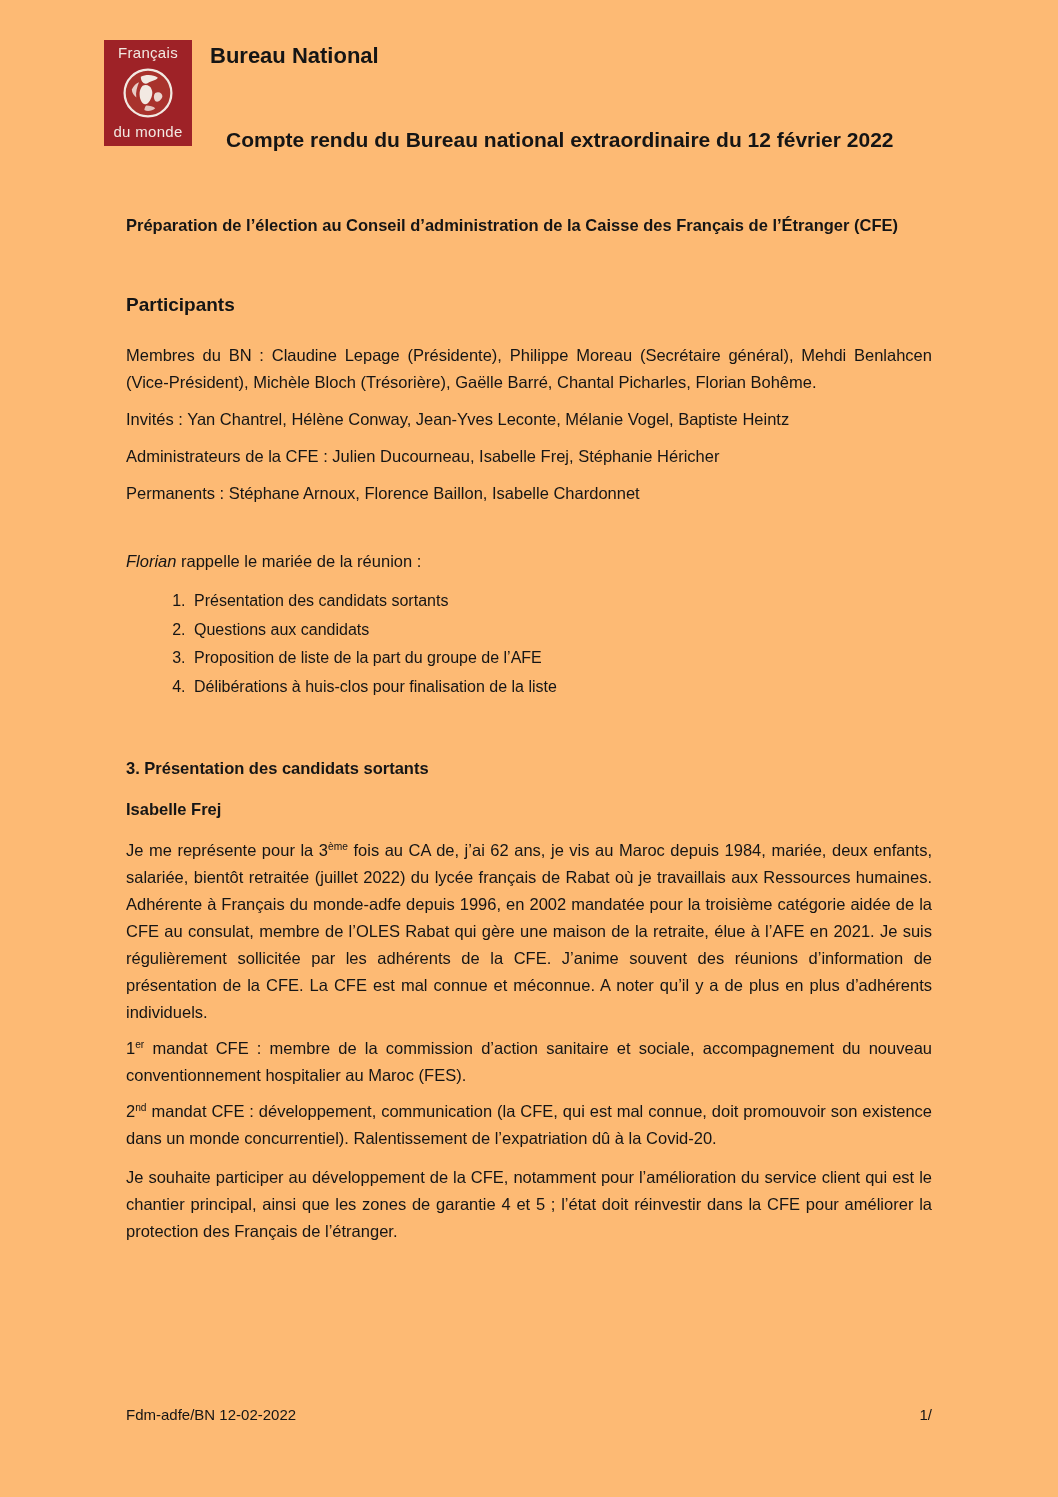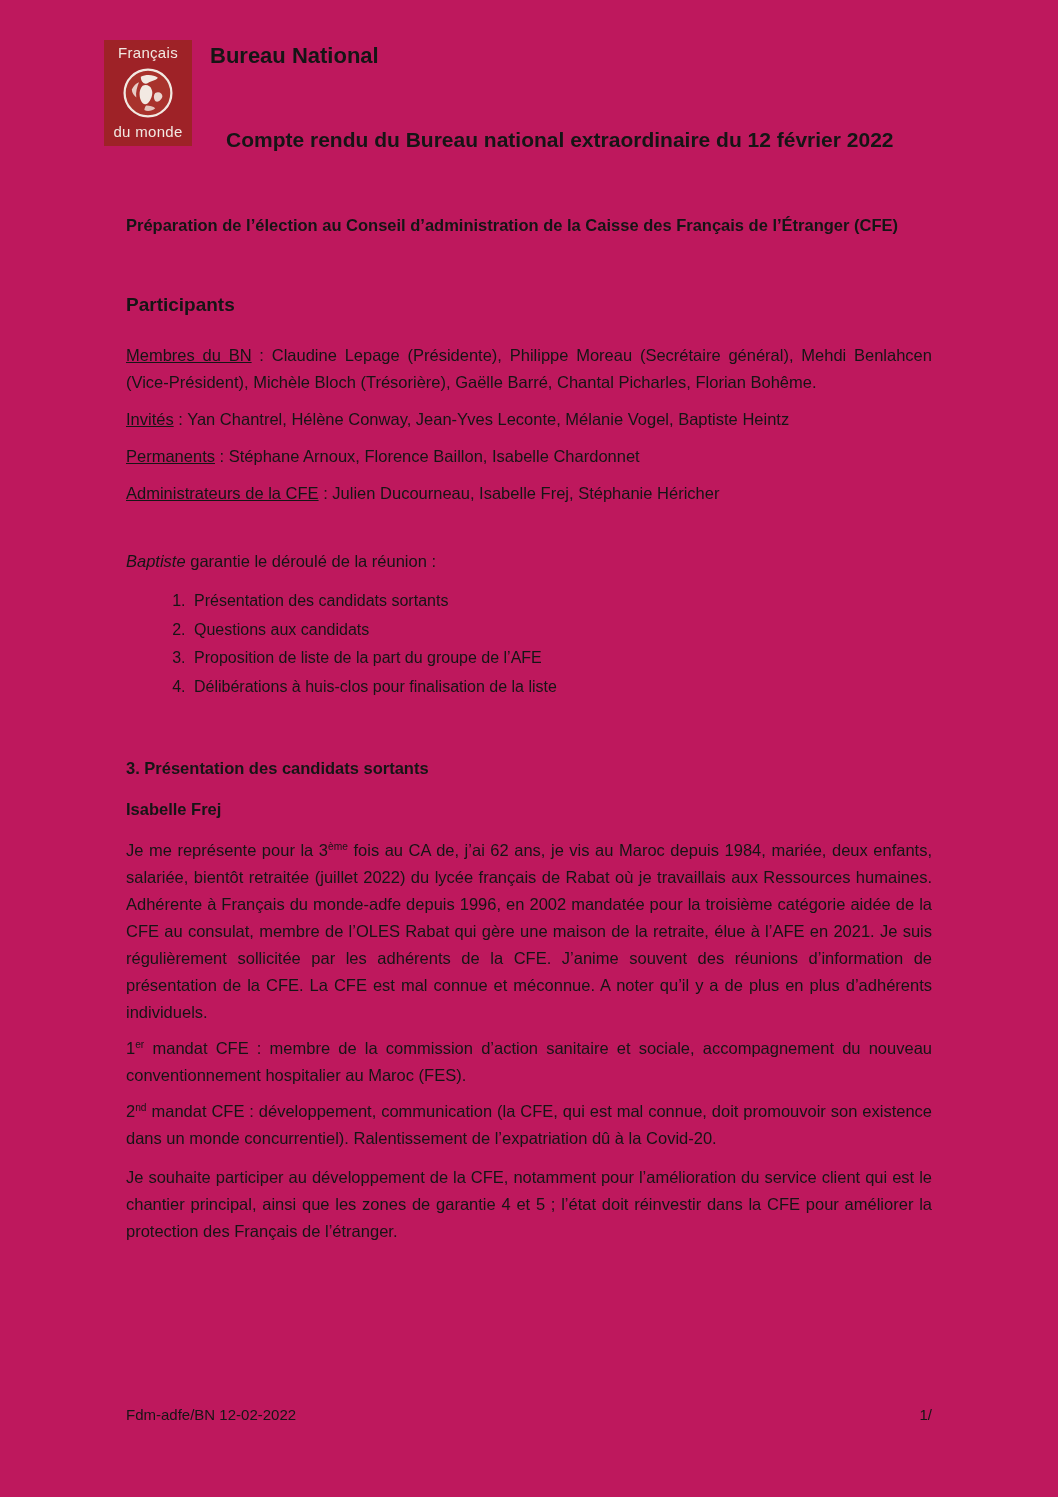--- a/index.html
+++ b/index.html
@@ -4,21 +4,21 @@
 <style>
   html, body {
     margin: 0;
     padding: 0;
     background: #ffffff;
   }
   .page {
     position: relative;
     width: 1058px;
     height: 1497px;
-    background: #be185d;
+    background: #fdba74;
     font-family: "Liberation Sans", sans-serif;
     color: #151515;
     overflow: hidden;
   }
 
   
   .logo {
     position: absolute;
     left: 104px;
     top: 40px;
@@ -84,21 +84,21 @@
     margin-top: 52px !important;
     font-size: 19px !important;
     font-weight: bold;
     line-height: 27px;
   }
   .group { text-align: justify; }
   .group-membres   { margin-top: 24px !important; }
   .group-invites   { margin-top: 10px !important; }
   .group-admins    { margin-top: 10px !important; }
   .group-permanents{ margin-top: 10px !important; }
-  .group-label { text-decoration: underline; }
+  .group-label { }
 
   .agenda-intro { margin-top: 41px !important; }
   .italic { font-style: italic; }
 
   .agenda-list {
     margin: 12px 0 0 0;
     padding: 0 0 0 64px;
     font-size: 16px;
     line-height: 28.5px;
   }
@@ -159,25 +159,25 @@
   <main class="content">
 
     <p class="subject">Préparation de l’élection au Conseil d’administration de la Caisse des Français de l’Étranger (CFE)</p>
 
     <h3 class="participants-heading">Participants</h3>
 
     <p class="group group-membres"><span class="group-label">Membres du BN</span><span> : </span><span>Claudine Lepage (Présidente), Philippe Moreau (Secrétaire général), Mehdi Benlahcen (Vice-Président), Michèle Bloch (Trésorière), Gaëlle Barré, Chantal Picharles, Florian Bohême.</span></p>
 
     <p class="group group-invites"><span class="group-label">Invités</span><span> : </span><span>Yan Chantrel, Hélène Conway, Jean-Yves Leconte, Mélanie Vogel, Baptiste Heintz</span></p>
 
+    <p class="group group-admins"><span class="group-label">Administrateurs de la CFE</span><span> : </span><span>Julien Ducourneau, Isabelle Frej, Stéphanie Héricher</span></p>
+
     <p class="group group-permanents"><span class="group-label">Permanents</span><span> : </span><span>Stéphane Arnoux, Florence Baillon, Isabelle Chardonnet</span></p>
 
-    <p class="group group-admins"><span class="group-label">Administrateurs de la CFE</span><span> : </span><span>Julien Ducourneau, Isabelle Frej, Stéphanie Héricher</span></p>
-
-    <p class="agenda-intro"><span class="italic">Baptiste</span><span> garantie le déroulé de la réunion :</span></p>
+    <p class="agenda-intro"><span class="italic">Florian</span><span> rappelle le mariée de la réunion :</span></p>
 
     <ol class="agenda-list">
       <li>Présentation des candidats sortants</li>
       <li>Questions aux candidats</li>
       <li>Proposition de liste de la part du groupe de l’AFE</li>
       <li>Délibérations à huis-clos pour finalisation de la liste</li>
     </ol>
 
     <h4 class="section-heading">3. Présentation des candidats sortants</h4>
 

